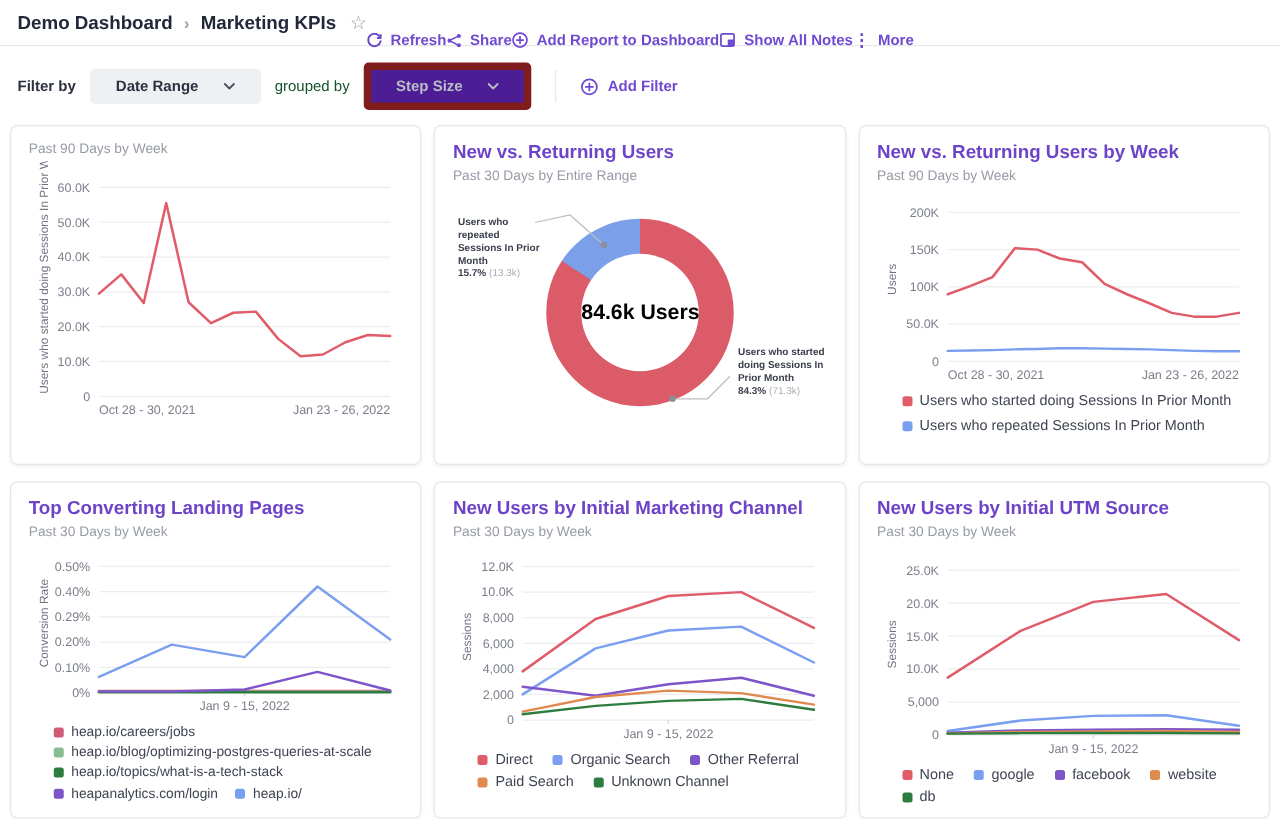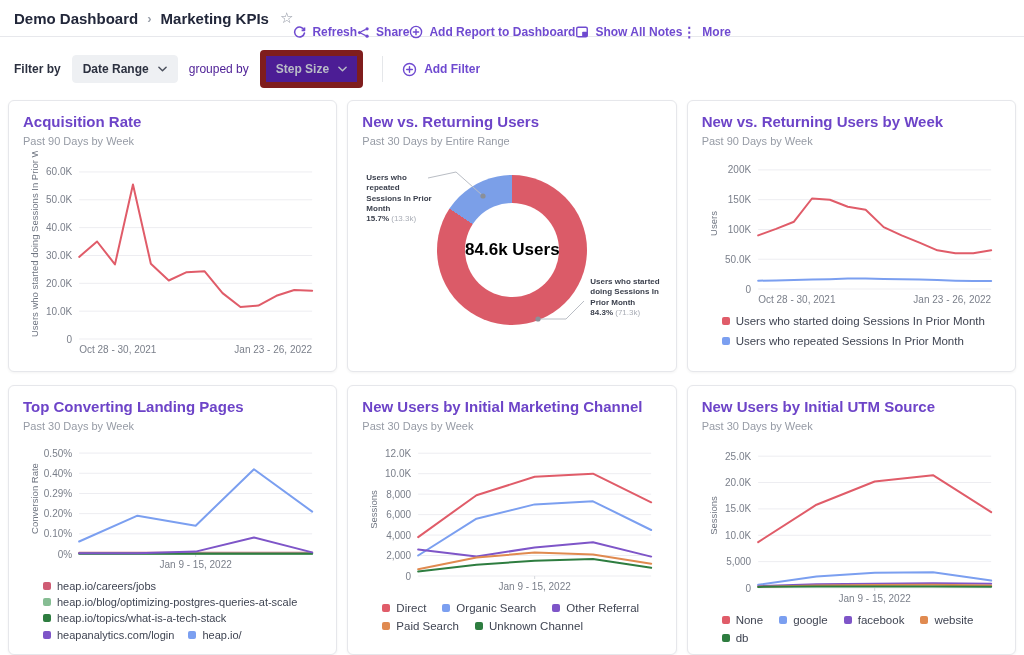--- a/index.html
+++ b/index.html
@@ -10,22 +10,22 @@
   .crumb-sep{color:#9aa0ab;font-weight:bold;font-size:13px;}
   .star{color:#8d93a0;font-size:15px;font-weight:normal;cursor:pointer;margin-left:2px;}
   .actions{display:flex;align-items:center;color:#6f4ad0;font-size:12px;font-weight:bold;margin-top:28px;}
   .action{display:flex;align-items:center;gap:6px;cursor:pointer;white-space:nowrap;}
   .action svg{display:block;}
   .more-glyph{font-size:14px;font-weight:bold;letter-spacing:0;}
   .header-divider{height:1px;background:#e7e8ec;}
   
   .filter-bar{display:flex;align-items:center;gap:11px;padding:13px 14px 12px;font-size:12px;}
   .fb-label{font-weight:bold;color:#2c3140;}
-  .chip-select{display:flex;align-items:center;gap:9px;background:#eef0f3;border:1px solid #eef0f3;
-    border-radius:4px;padding:6px 10px;font-weight:bold;color:#2c3140;cursor:pointer;}
+  .chip-select{display:flex;align-items:center;gap:20px;background:#eef0f3;border:1px solid #eef0f3;
+    border-radius:4px;padding:6px 20px;font-weight:bold;color:#2c3140;cursor:pointer;}
   .chip-select svg{display:block;}
   .chip-disabled{background:#4c1d95;border:6px solid #7f1d1d;color:#b9bdc6;}
   .vsep{width:1px;height:26px;background:#e5e7ea;margin:0 8px;}
   .add-filter{color:#6f4ad0;font-weight:bold;display:flex;gap:7px;align-items:center;cursor:pointer;}
   
   .grid{display:grid;grid-template-columns:repeat(3,1fr);grid-template-rows:272px 270px;gap:13px 10px;padding:0 8px;}
   .card{background:#fff;border:1px solid #e6e7eb;border-radius:6px;box-shadow:0 1px 3px rgba(16,22,26,.05);
     padding:12px 14px;overflow:hidden;box-sizing:border-box;cursor:pointer;}
   .card-title{color:#6d44c8;font-size:15px;font-weight:bold;margin:0 0 3px;line-height:1.25;}
   .card-sub{color:#969ba5;font-size:11px;margin:0 0 4px;}
@@ -103,41 +103,40 @@
 <div class="header-divider"></div>
 
 <div class="filter-bar">
   <span class="fb-label">Filter by</span>
   <div class="chip-select">
     <span>Date Range</span>
     <svg width="9" height="6" viewBox="0 0 10 6">
       <path d="M1 1l4 4 4-4" fill="none" stroke="#4a4f5c" stroke-width="1.6" stroke-linecap="round" stroke-linejoin="round"></path>
     </svg>
   </div>
-  <span class="fb-label" style="font-weight:normal;color:#4c1d95;">grouped by</span>
+  <span class="fb-label" style="font-weight:normal;color:#14532d;">grouped by</span>
   <div class="chip-select chip-disabled">
     <span>Step Size</span>
     <svg width="9" height="6" viewBox="0 0 10 6">
       <path d="M1 1l4 4 4-4" fill="none" stroke="#b9bdc6" stroke-width="1.6" stroke-linecap="round" stroke-linejoin="round"></path>
     </svg>
   </div>
   <div class="vsep"></div>
   <div class="add-filter">
     <svg width="15" height="15" viewBox="0 0 16 16">
       <circle cx="8" cy="8" r="6.4" fill="none" stroke="currentColor" stroke-width="1.5"></circle>
       <path d="M8 5v6M5 8h6" stroke="currentColor" stroke-width="1.5" stroke-linecap="round"></path>
     </svg>
     <span>Add Filter</span>
   </div>
 </div>
 
 <div class="grid">
 
   <div class="card">
-    <h3 class="card-title">Acquisition Rate</h3>
     <div class="card-sub">Past 90 Days by Week</div>
     <div class="chart ch-0"><svg viewBox="0 0 299 208" width="100%" height="100%">
           <line x1="56" x2="289" y1="188" y2="188" stroke="#ededf1" stroke-width="1"></line>
           <text x="49" y="191.5" text-anchor="end" font-size="10" fill="#7a7f8a">0</text>
           <line x1="56" x2="289" y1="160.15384615384616" y2="160.15384615384616" stroke="#ededf1" stroke-width="1"></line>
           <text x="49" y="163.65384615384616" text-anchor="end" font-size="10" fill="#7a7f8a">10.0K</text>
           <line x1="56" x2="289" y1="132.30769230769232" y2="132.30769230769232" stroke="#ededf1" stroke-width="1"></line>
           <text x="49" y="135.80769230769232" text-anchor="end" font-size="10" fill="#7a7f8a">20.0K</text>
           <line x1="56" x2="289" y1="104.46153846153845" y2="104.46153846153845" stroke="#ededf1" stroke-width="1"></line>
           <text x="49" y="107.96153846153845" text-anchor="end" font-size="10" fill="#7a7f8a">30.0K</text>

